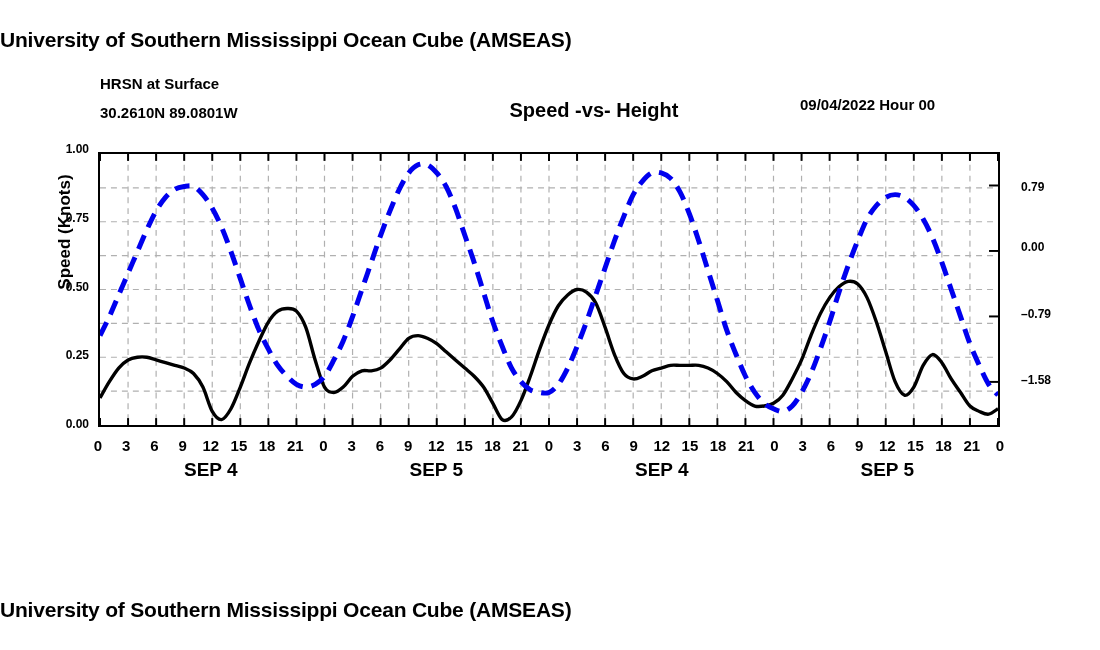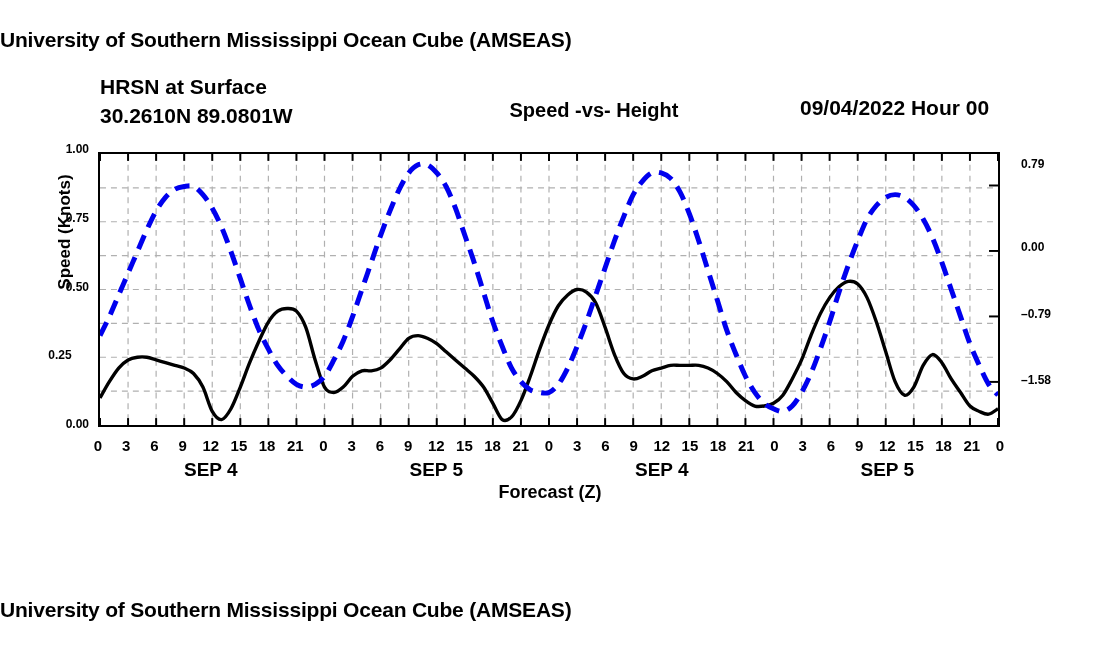--- a/index.html
+++ b/index.html
@@ -10,21 +10,21 @@
   }
   #page{position:absolute;inset:0;}
 
   .ttl{
     position:absolute;left:0;width:1100px;text-align:left;
     font-weight:bold;font-size:21px;letter-spacing:-0.2px;
   }
   #title-main{top:28px;}
   #title-footer{top:598px;}
 
-  .hdr{position:absolute;font-weight:bold;font-size:21px;}
+  .hdr{position:absolute;font-weight:bold;font-size:15px;}
   #hdr-station{left:100px;top:75px;}
   #hdr-coords{left:100px;top:104px;}
   #hdr-subtitle{left:0;width:1100px;text-align:center;top:99px;font-size:20px;padding-left:44px;}
   #hdr-datetime{left:800px;top:96px;}
 
   
   #plot{
     position:absolute;left:98px;top:152px;width:902px;height:275px;
     border:2px solid #000;box-sizing:border-box;background:#fff;
   }
@@ -72,34 +72,33 @@
 
   <div class="ttl" id="title-main">University of Southern Mississippi Ocean Cube (AMSEAS)</div>
 
   <div class="hdr" id="hdr-station">HRSN at Surface</div>
   <div class="hdr" id="hdr-coords">30.2610N  89.0801W</div>
   <div class="hdr" id="hdr-subtitle">Speed -vs- Height</div>
   <div class="hdr" id="hdr-datetime">09/04/2022 Hour 00</div>
 
   <div class="axname" id="ylabel-left">Speed (Knots)</div>
 
-  <div class="axname" id="xlabel">Forecast (Z)</div>
 
   <div id="ytick-left-group">
       <div class="ytick left" style="top: 417px;">0.00</div>
-      <div class="ytick left" style="top: 348.25px; text-align: center;">0.25</div>
+      <div class="ytick left" style="top: 348.25px;">0.25</div>
       <div class="ytick left" style="top: 279.5px;">0.50</div>
       <div class="ytick left" style="top: 210.75px;">0.75</div>
       <div class="ytick left" style="top: 142px;">1.00</div>
     </div>
   <div id="ytick-right-group">
       <div class="ytick right" style="top: 373.269px;">–1.58</div>
       <div class="ytick right" style="top: 306.832px;">–0.79</div>
       <div class="ytick right" style="top: 240.394px;">0.00</div>
-      <div class="ytick right" style="top: 157px;">0.79</div>
+      <div class="ytick right" style="top: 180px;">0.79</div>
     </div>
   <div id="xtick-group">
       <div class="xtick" style="left: 85px;">0</div>
       <div class="xtick" style="left: 113.188px;">3</div>
       <div class="xtick" style="left: 141.375px;">6</div>
       <div class="xtick" style="left: 169.562px;">9</div>
       <div class="xtick" style="left: 197.75px;">12</div>
       <div class="xtick" style="left: 225.938px;">15</div>
       <div class="xtick" style="left: 254.125px;">18</div>
       <div class="xtick" style="left: 282.312px;">21</div>

